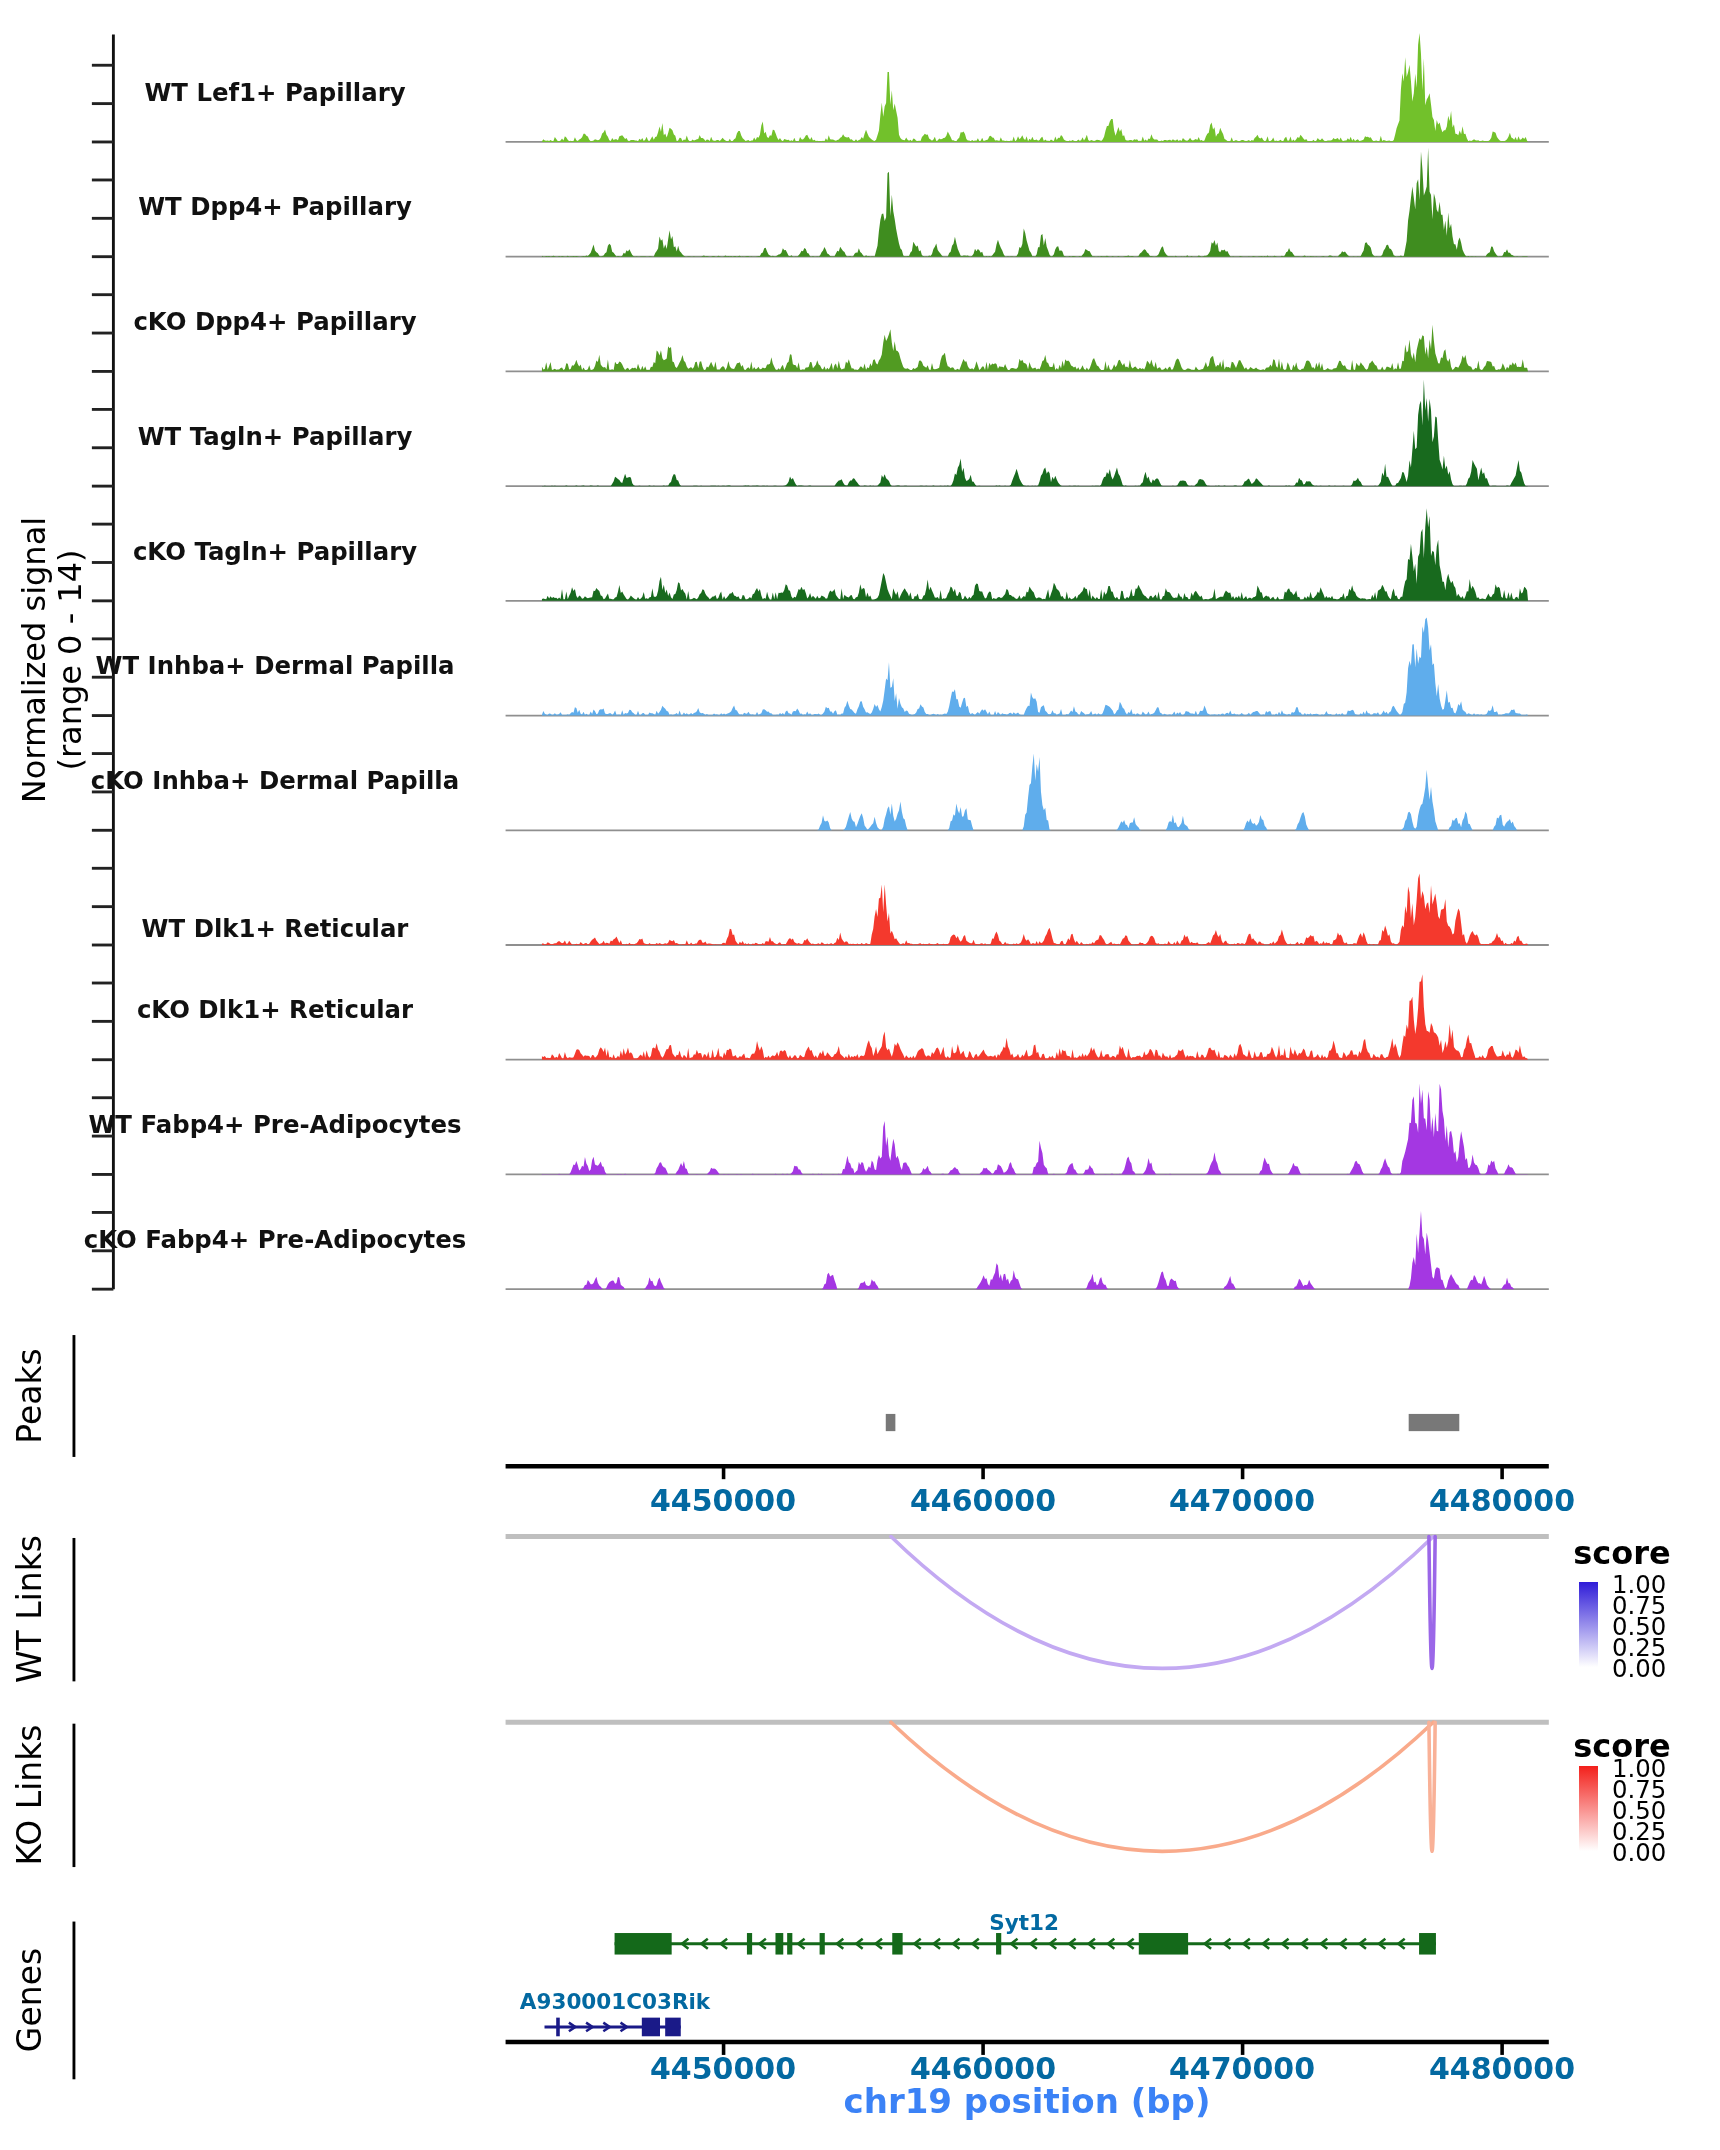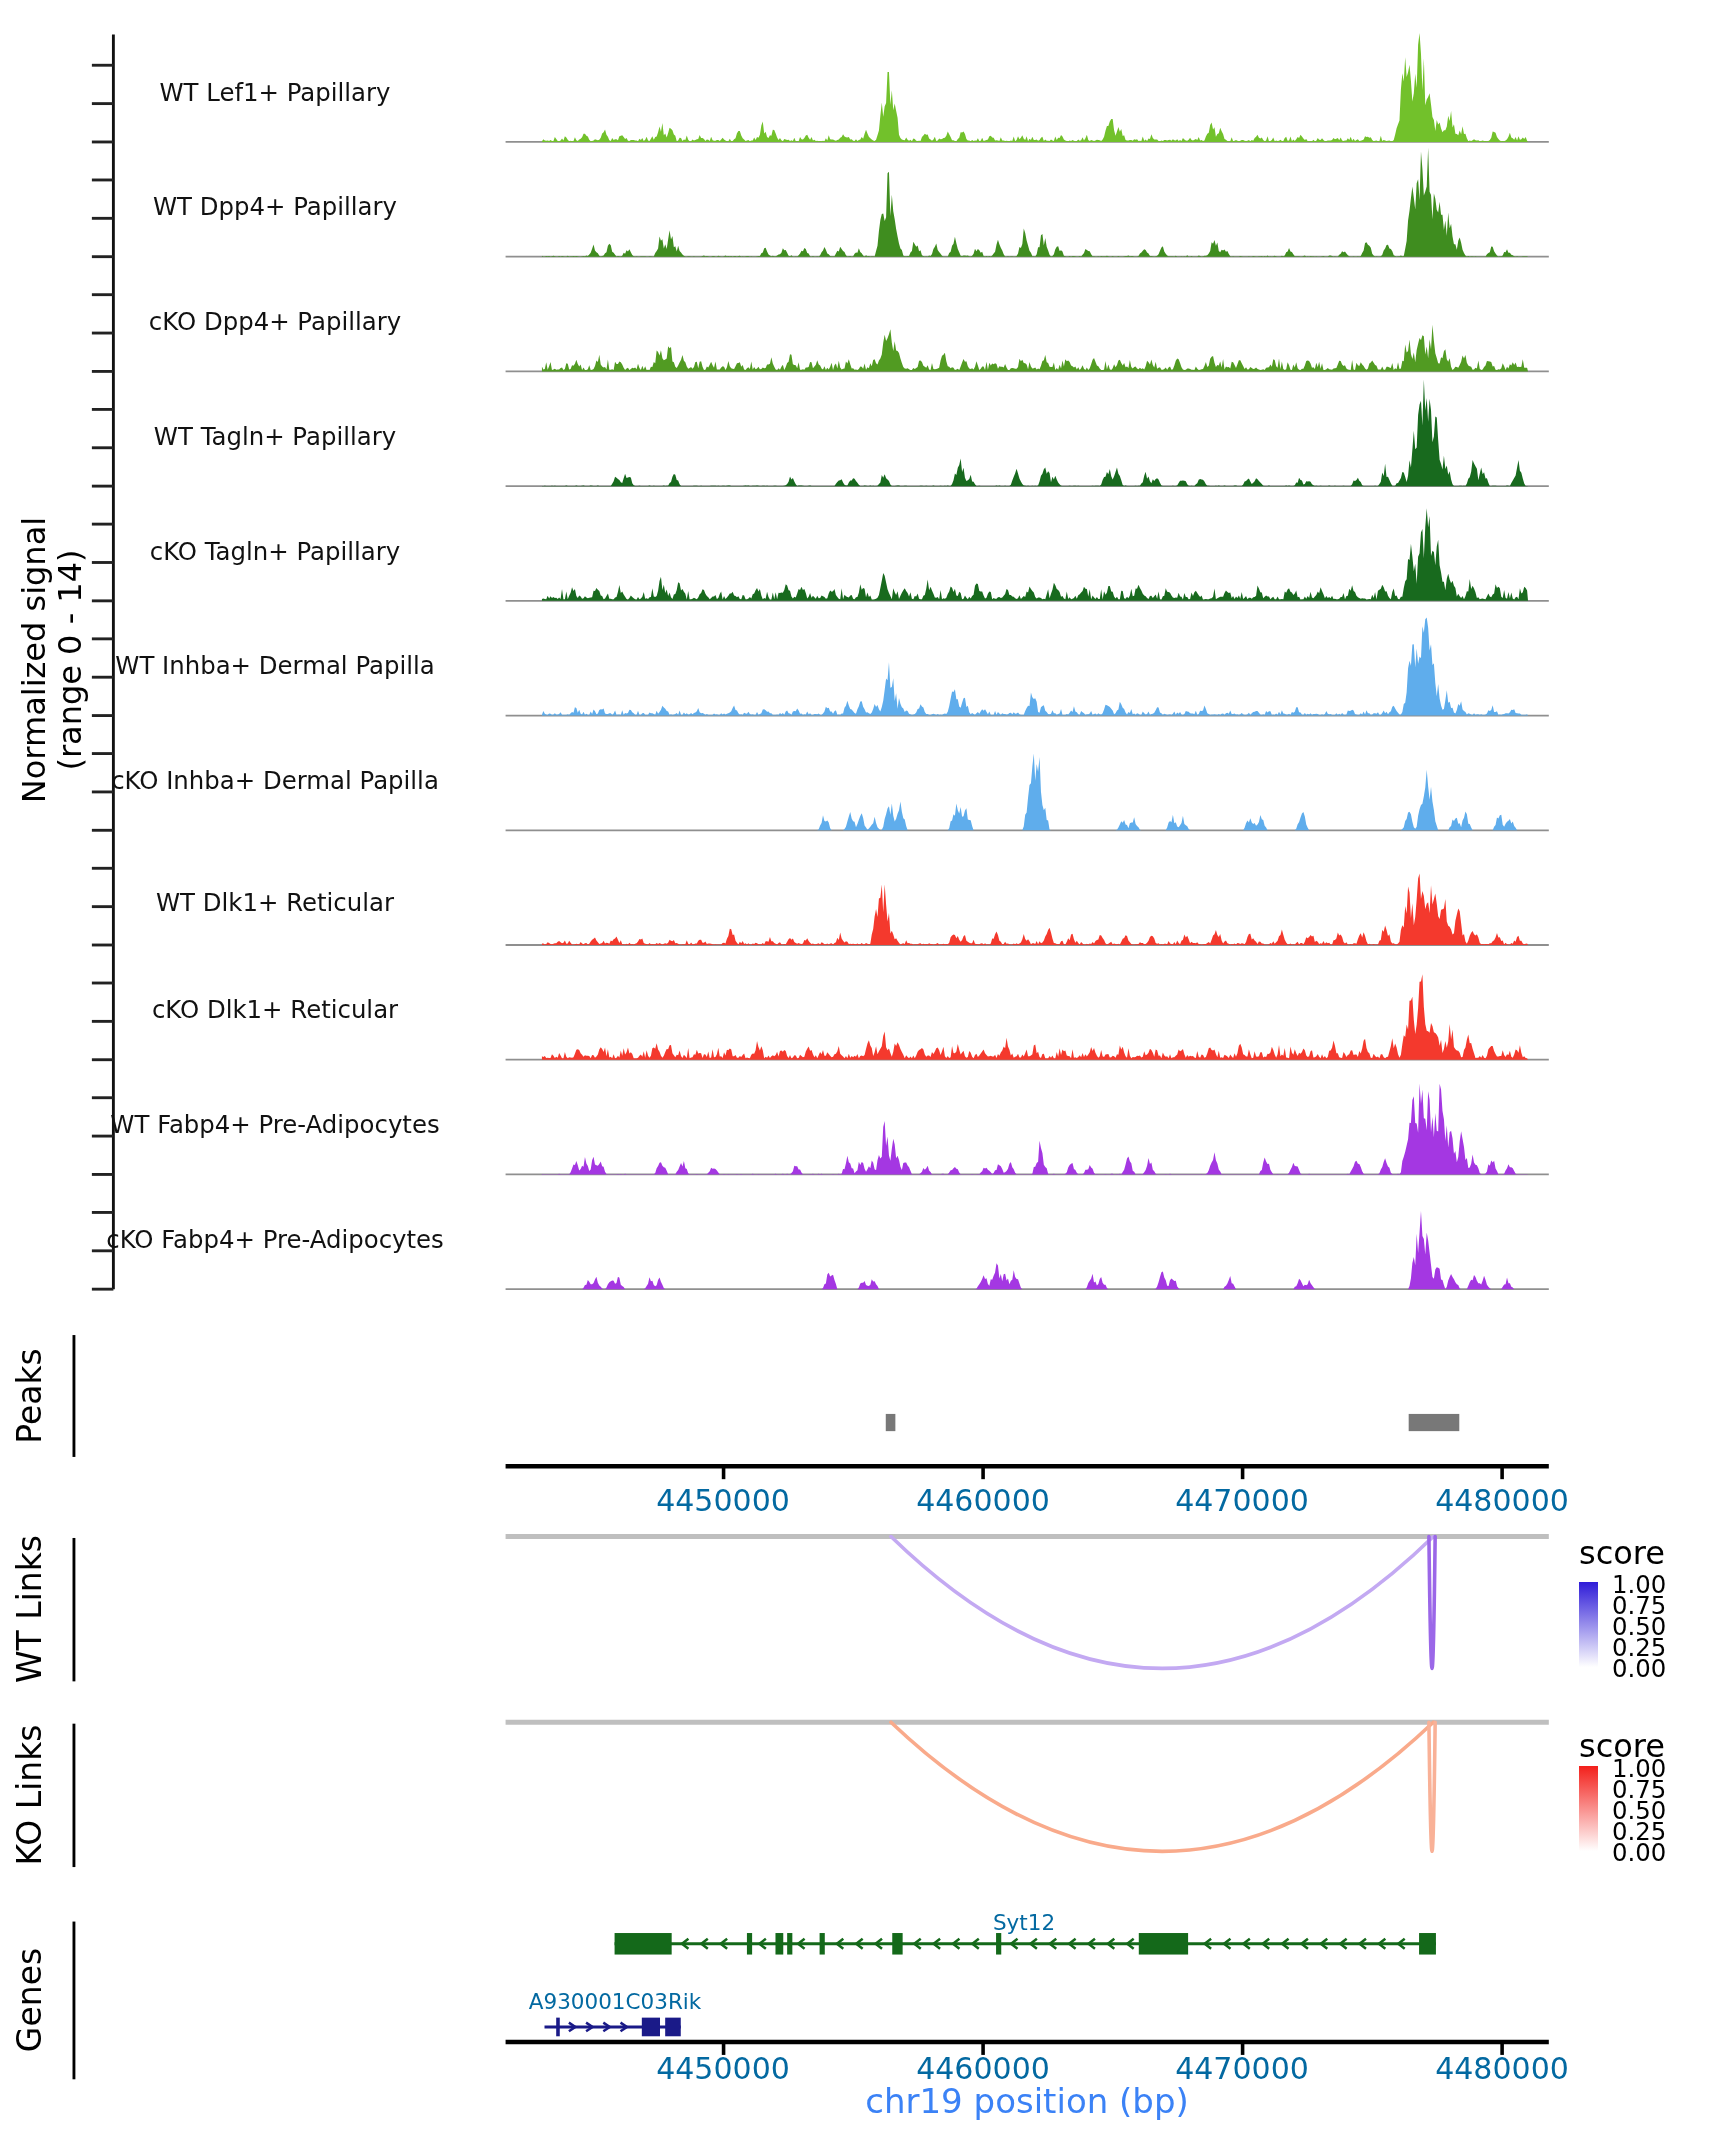--- a/index.html
+++ b/index.html
@@ -1,20 +1,20 @@
 <!DOCTYPE html>
 <html style="font-size:11.5px"><head>
 <meta charset="utf-8">
 <style>
   html,body{margin:0;padding:0;background:#fff;}
   #fig{position:relative;width:1721px;height:2151px;background:#fff;
        font-family:"DejaVu Sans","Liberation Sans",sans-serif;overflow:hidden;}
   #gfx{position:absolute;left:0;top:0;}
   .abs{position:absolute;white-space:nowrap;}
-  .center{transform:translate(-50%,-50%);}
+  .center{transform:translate(-50%,-50%);font-weight:bold;}
   .rot{transform:translate(-50%,-50%) rotate(-90deg);}
   .tracklabel{font-size:24.4px;color:#111;}
   .ticklabel{font-size:30px;color:#0369a1;}
   .sidelabel{font-size:33px;color:#000;}
   .ylab{font-size:32px;color:#000;text-align:center;line-height:36px;}
   .genelabel{font-size:21.5px;color:#0369a1;}
   .legtitle{font-size:32px;color:#000;text-align:center;}
   .leglab{font-size:24.4px;color:#000;transform:translate(0,-50%);}
   .axtitle{font-size:34px;color:#3b82f6;}
   .legbar{position:absolute;width:18.6px;}
@@ -171,21 +171,21 @@
   <div class="abs center genelabel" style="left:615px;top:2001px;">A930001C03Rik</div>
 
   <div class="abs center axtitle" style="left:1027px;top:2101px;">chr19 position (bp)</div>
 <div class="abs tracklabel center" style="left:275px;top:92px;">WT Lef1+ Papillary</div>
     <div class="abs tracklabel center" style="left:275px;top:206px;">WT Dpp4+ Papillary</div>
     <div class="abs tracklabel center" style="left:275px;top:321px;">cKO Dpp4+ Papillary</div>
     <div class="abs tracklabel center" style="left:275px;top:436px;">WT Tagln+ Papillary</div>
     <div class="abs tracklabel center" style="left:275px;top:551px;text-align:center;">cKO Tagln+ Papillary</div>
     <div class="abs tracklabel center" style="left:275px;top:665px;">WT Inhba+ Dermal Papilla</div>
     <div class="abs tracklabel center" style="left:275px;top:780px;">cKO Inhba+ Dermal Papilla</div>
-    <div class="abs tracklabel center" style="left:275px;top:902px;">WT Dlk1+ Reticular</div>
+    <div class="abs tracklabel center" style="left:275px;top:928px;">WT Dlk1+ Reticular</div>
     <div class="abs tracklabel center" style="left:275px;top:1009px;">cKO Dlk1+ Reticular</div>
     <div class="abs tracklabel center" style="left:275px;top:1124px;">WT Fabp4+ Pre-Adipocytes</div>
     <div class="abs tracklabel center" style="left:275px;top:1239px;">cKO Fabp4+ Pre-Adipocytes</div>
     <div class="abs ticklabel center" style="left:723px;top:1500px;">4450000</div>
     <div class="abs ticklabel center" style="left:983px;top:1500px;">4460000</div>
     <div class="abs ticklabel center" style="left:1242px;top:1500px;">4470000</div>
     <div class="abs ticklabel center" style="left:1502px;top:1500px;">4480000</div>
     <div class="abs ticklabel center" style="left:723px;top:2068px;">4450000</div>
     <div class="abs ticklabel center" style="left:983px;top:2068px;">4460000</div>
     <div class="abs ticklabel center" style="left:1242px;top:2068px;">4470000</div>

